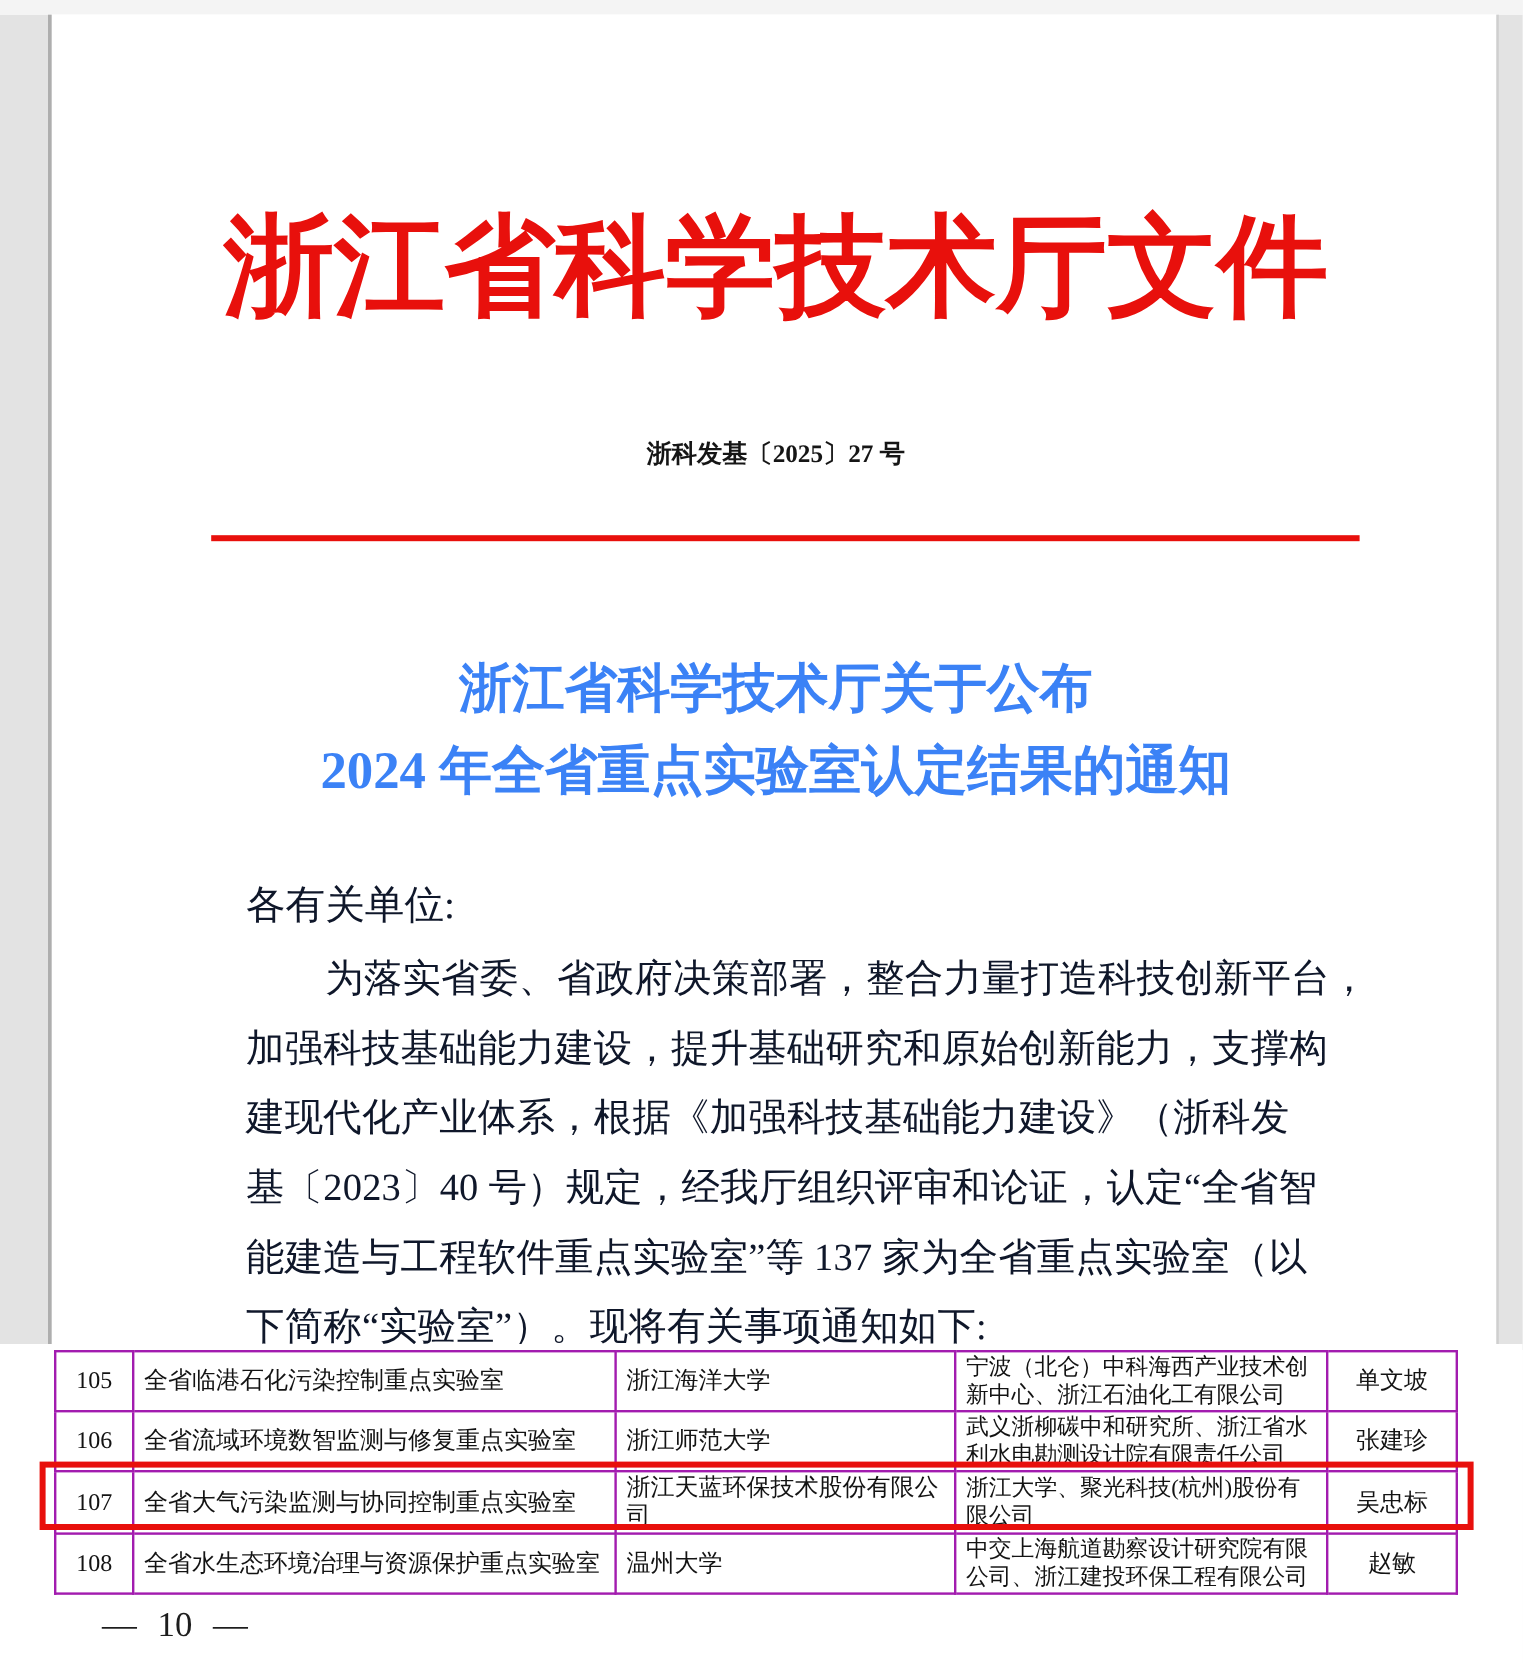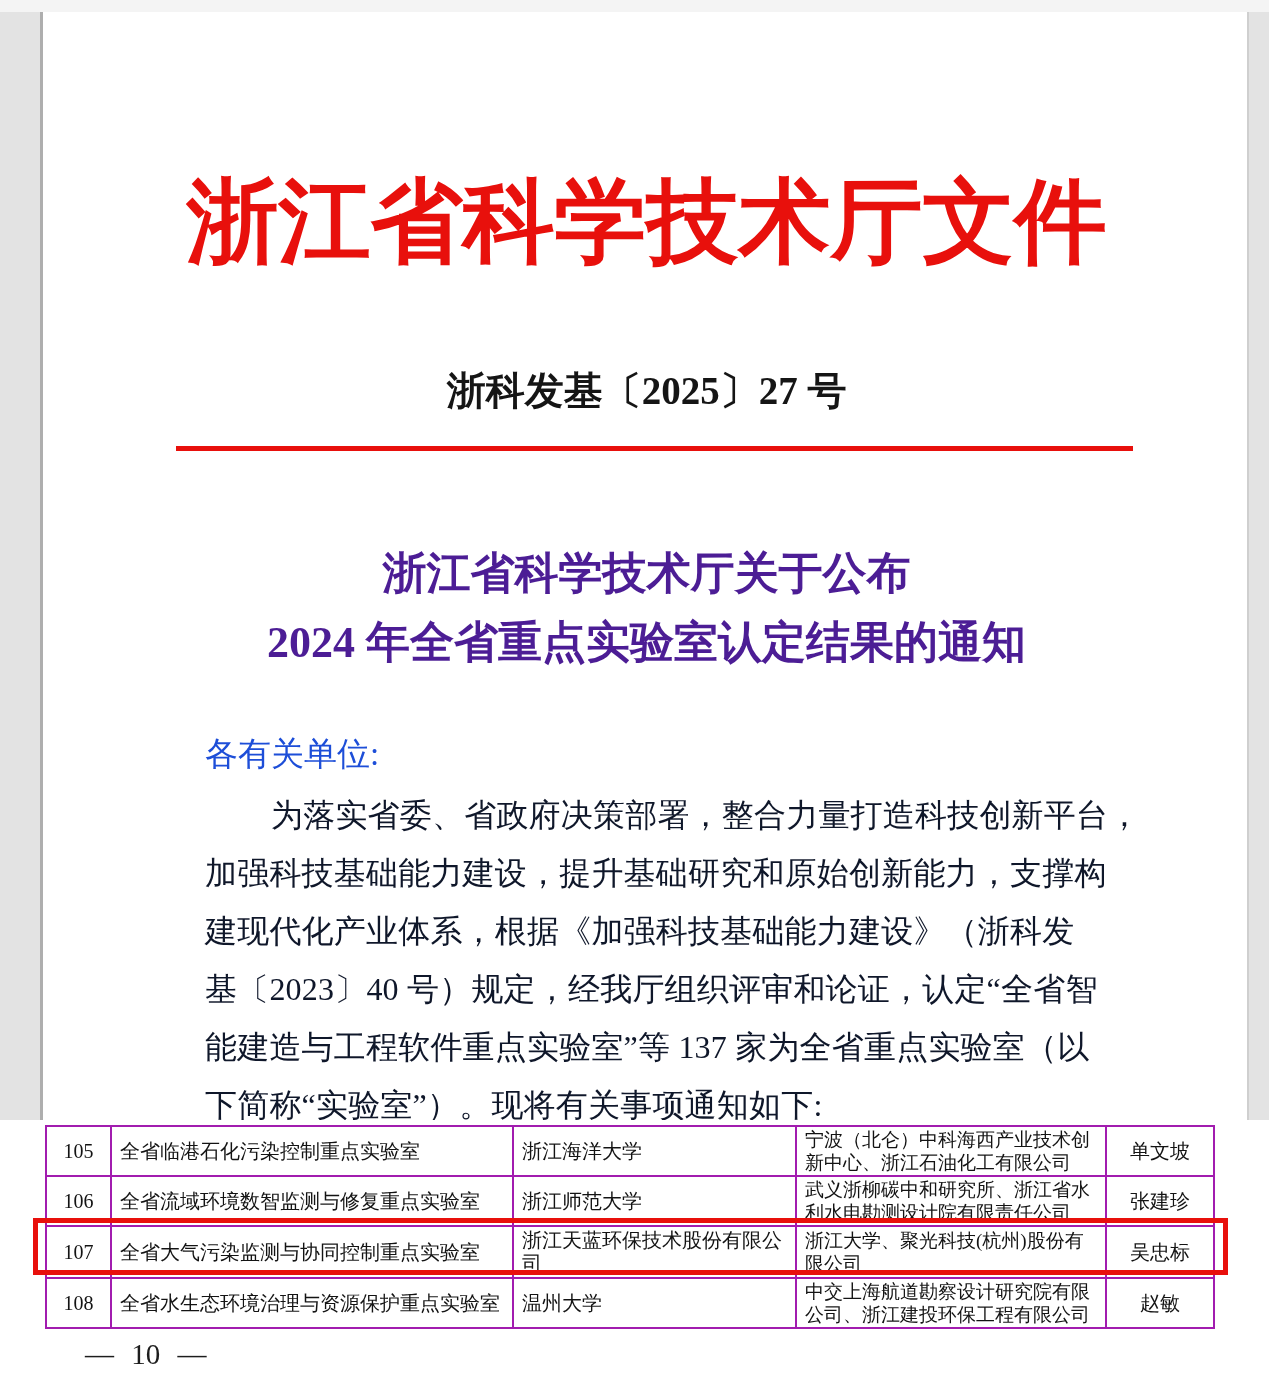--- a/index.html
+++ b/index.html
@@ -18,36 +18,36 @@
     background:#e3e3e3;border-left:2px solid #cfcfcf;
   }
   
   .doc-title{
     position:absolute;left:45px;top:148px;width:1203px;
     text-align:center;font-size:92px;font-weight:bold;letter-spacing:0px;
     line-height:1.35;white-space:nowrap;
   }
   .doc-number{
     position:absolute;left:45px;top:352px;width:1203px;
-    text-align:center;font-size:39px;font-weight:bold;color:#151515;
+    text-align:center;font-size:21px;font-weight:bold;color:#151515;
     white-space:nowrap;
   }
   .red-rule{
     position:absolute;left:176px;top:434px;width:957px;height:5px;
   }
   
   .notice-line{
     position:absolute;left:45px;width:1203px;text-align:center;
-    font-size:44px;font-weight:bold;color:#4c1d95;white-space:nowrap;
+    font-size:44px;font-weight:bold;color:#3b82f6;white-space:nowrap;
   }
   .notice-line.l1{top:532px;}
   .notice-line.l2{top:601px;}
   
   .salutation{
-    position:absolute;left:205px;top:720px;font-size:33px;color:#1d4ed8;
+    position:absolute;left:205px;top:720px;font-size:33px;color:#0f172a;
     white-space:nowrap;
   }
   .para-line{
     position:absolute;left:205px;width:935px;font-size:32px;color:#0f172a;
     letter-spacing:0.2px;white-space:nowrap;
   }
   .para-line.indent{padding-left:66px;}
   .p0{top:782px;}.p1{top:840px;}.p2{top:898px;}
   .p3{top:956px;}.p4{top:1014px;}.p5{top:1072px;}
   

